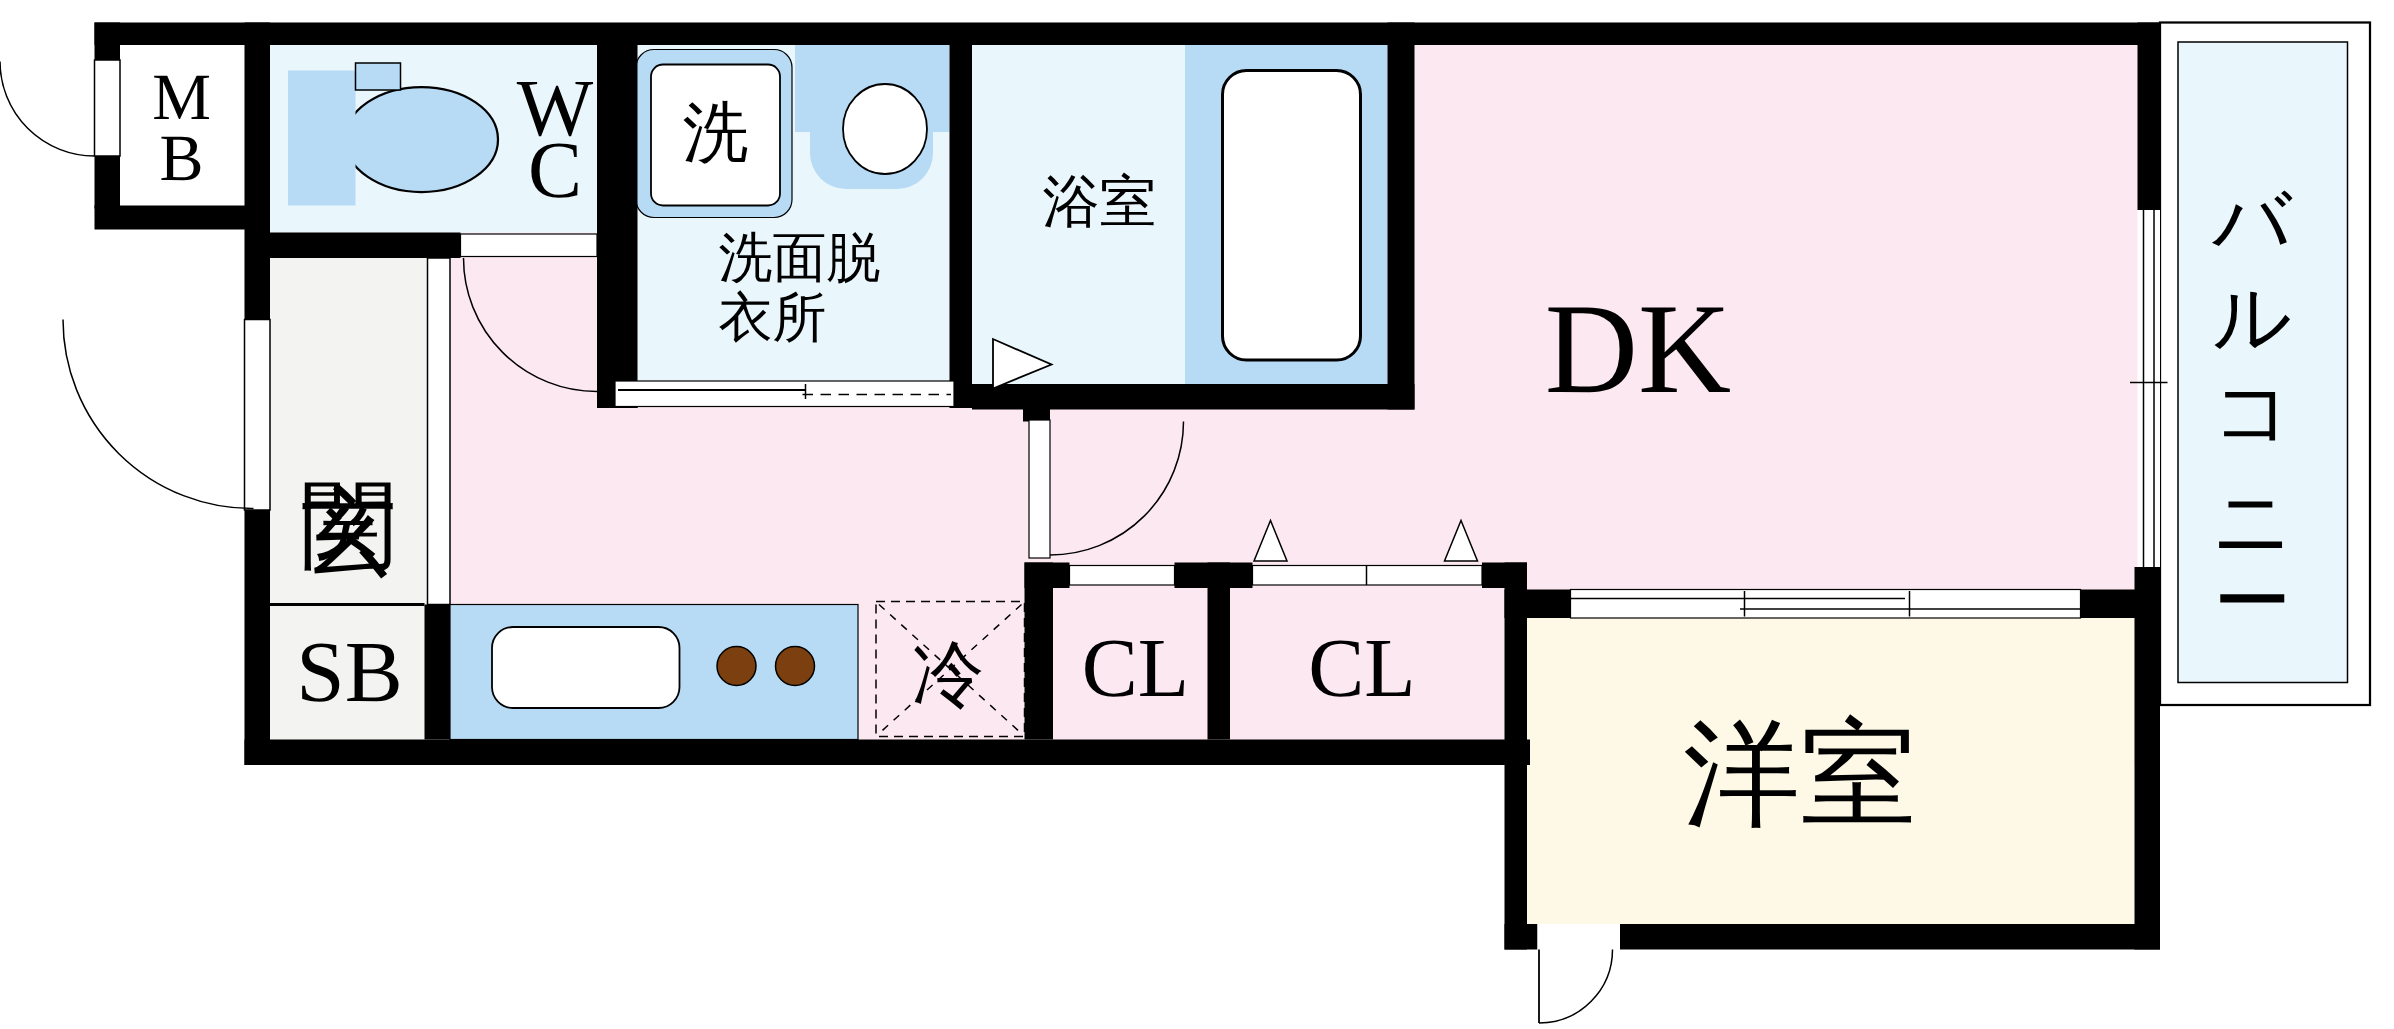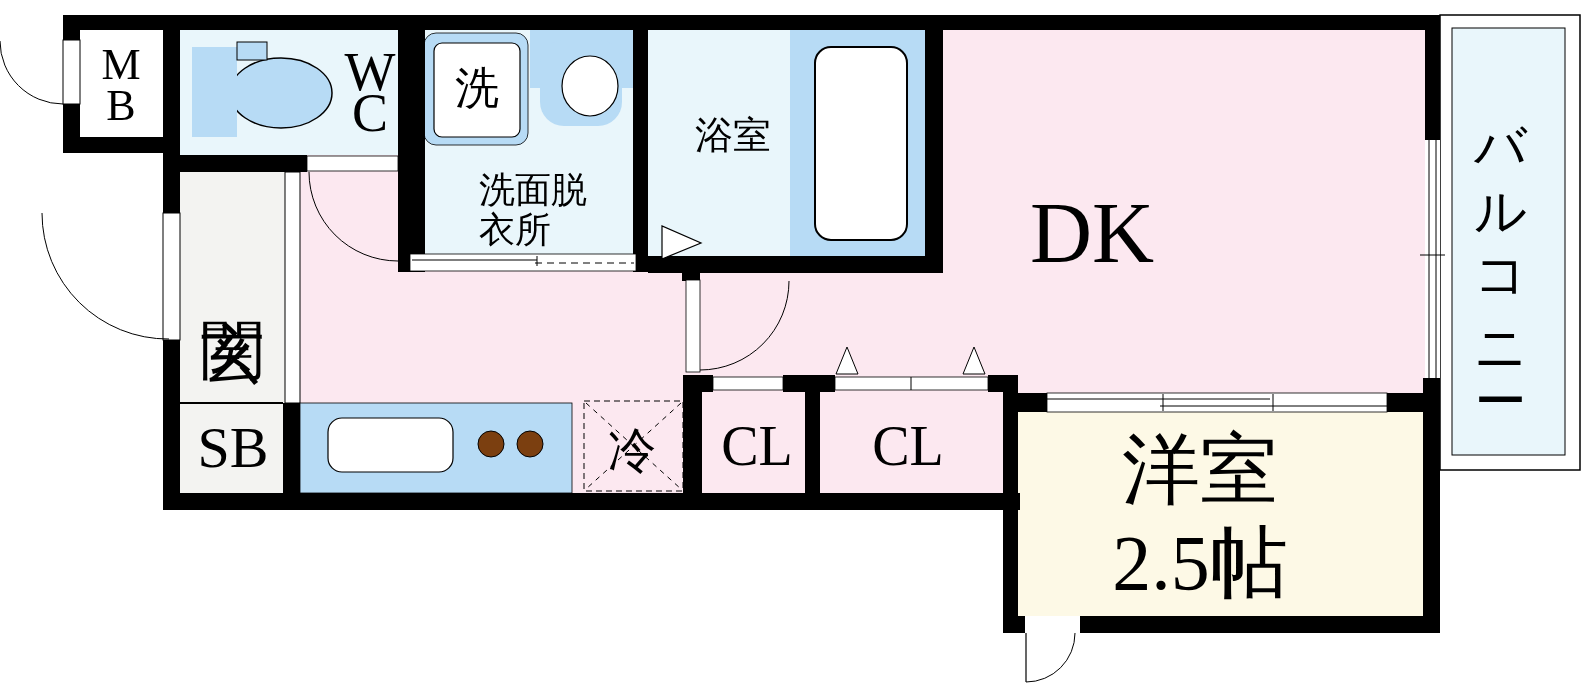--- a/index.html
+++ b/index.html
@@ -149,21 +149,21 @@
     <span class="ln">M</span>
     <span class="ln">B</span>
   </div>
   <div class="lbl" style="left:370px;top:93px;font-size:54px;line-height:41px;">
     <span class="ln">W</span>
     <span class="ln">C</span>
   </div>
   <div class="lbl" style="left:477px;top:89px;font-size:44px;">
     <span>洗</span>
   </div>
-  <div class="lbl left" style="left:479px;top:170px;font-size:36px;line-height:40px;">
+  <div class="lbl left" style="left:479px;top:152px;font-size:36px;line-height:40px;">
     <span class="ln">洗面脱</span>
     <span class="ln">衣所</span>
   </div>
   <div class="lbl" style="left:733px;top:138px;font-size:38px;font-family:Liberation Mono, monospace;">
     <span>浴室</span>
   </div>
   <div class="lbl" style="left:1092px;top:233px;font-size:86px;line-height:97px;">
     <span class="ln">DK</span>
   </div>
   <div class="lbl v" style="left:1500px;top:237px;font-size:52px;letter-spacing:12px;">
@@ -179,15 +179,14 @@
     <span>冷</span>
   </div>
   <div class="lbl" style="left:757px;top:446px;font-size:56px;">
     <span>CL</span>
   </div>
   <div class="lbl" style="left:908px;top:446px;font-size:56px;">
     <span>CL</span>
   </div>
   <div class="lbl" style="left:1200px;top:516px;font-size:78px;line-height:93px;">
     <span class="ln">洋室</span>
-    <span class="ln">2.5帖</span>
   </div>
 </div>
 
 </body></html>

